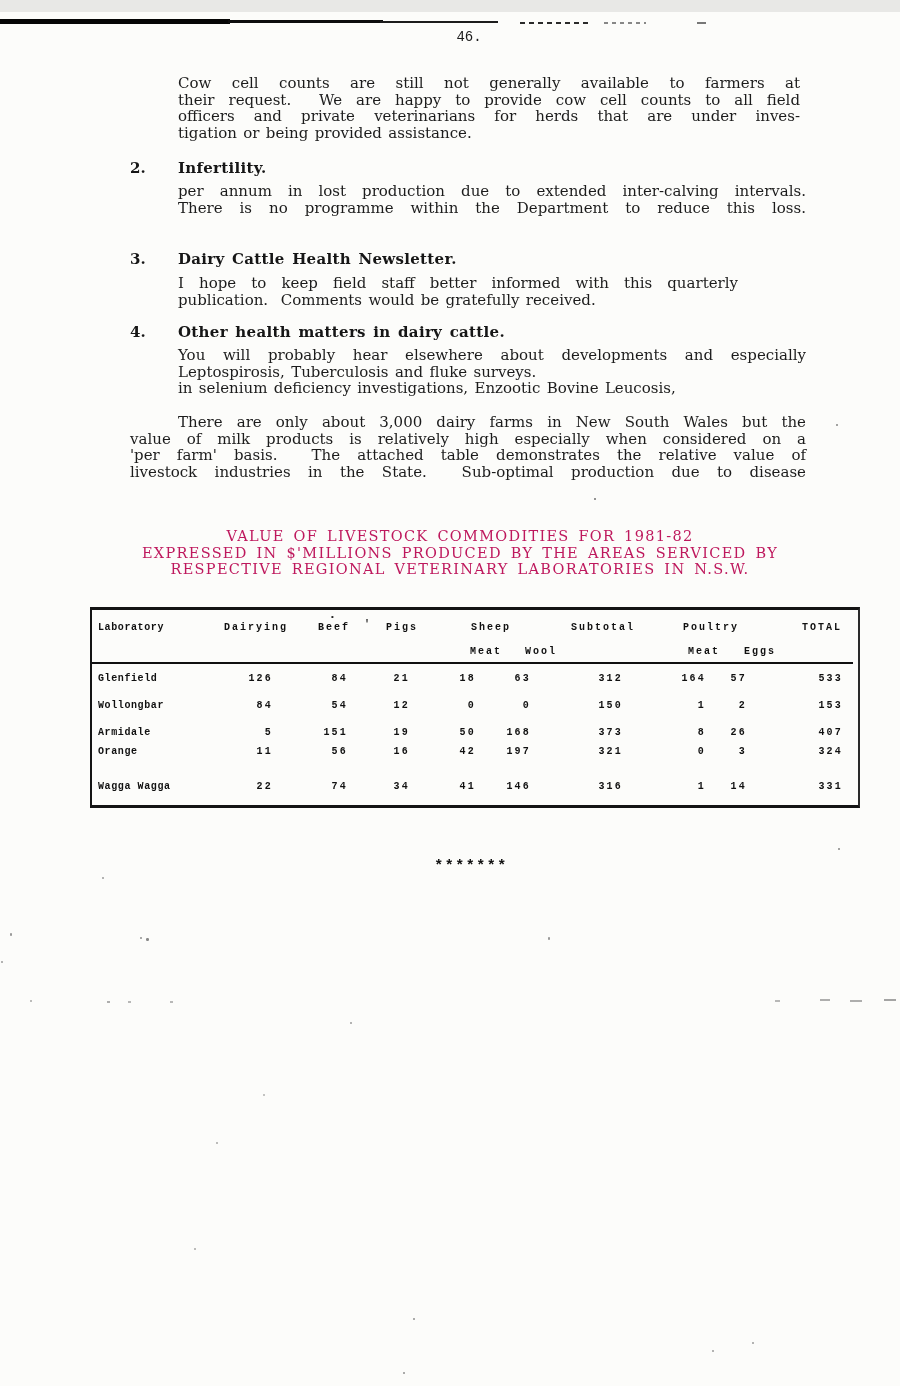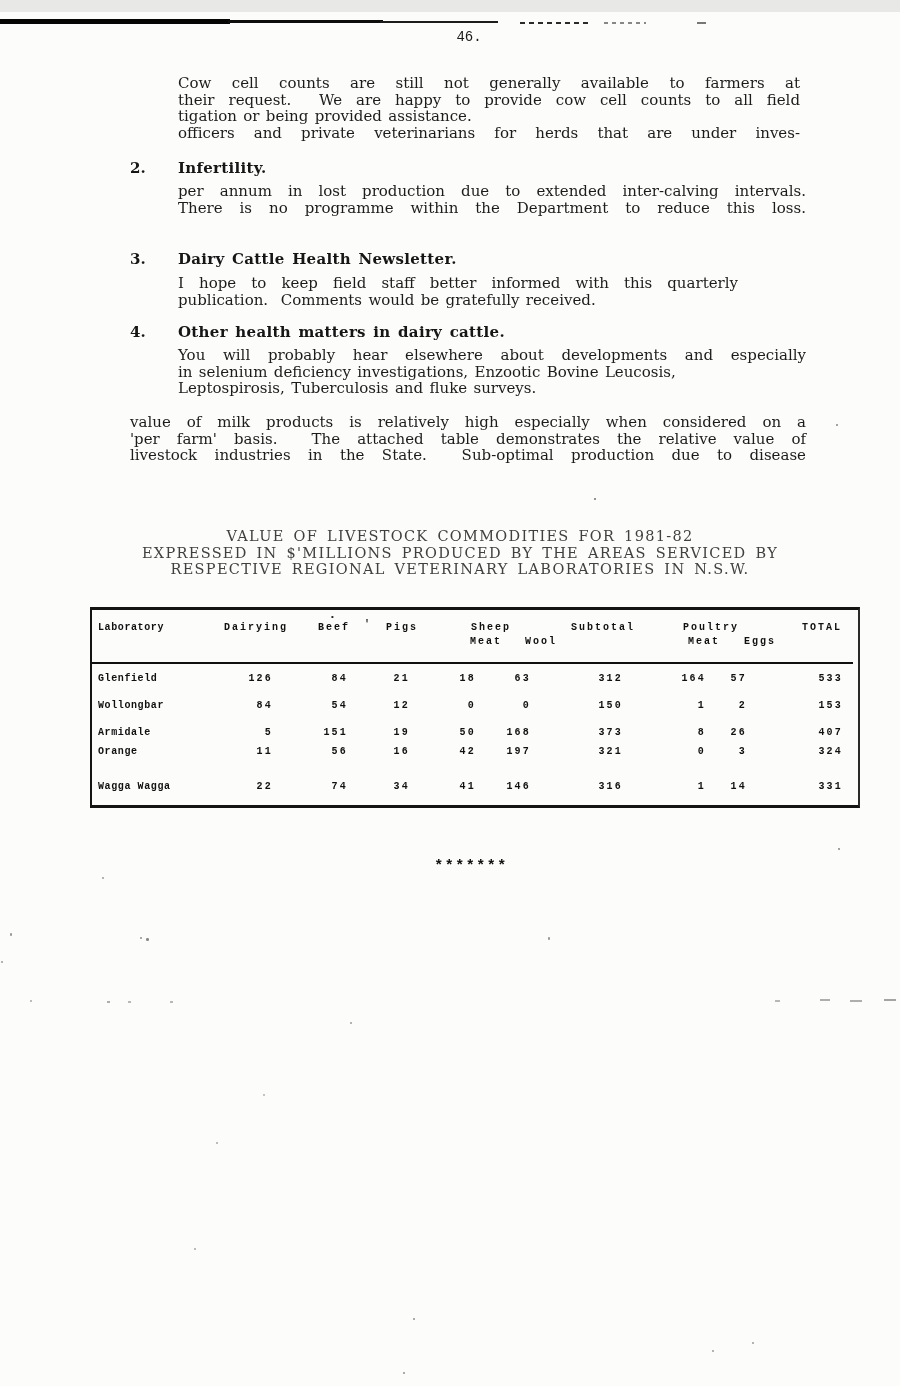--- a/index.html
+++ b/index.html
@@ -30,37 +30,37 @@
   }
   .page-num {
     position:absolute; top:17px; left:0; width:100%; text-align:center;
     padding-left:38px; box-sizing:border-box;
     font-family:"Liberation Mono", monospace; font-size:14px; color:#1b1b1b;
   }
   
   .tbl-heading { position:absolute; left:122px; top:516px; width:676px; }
   .tl {
     font-size:14.5px; line-height:16.5px; letter-spacing:1.3px; word-spacing:3px;
-    text-align:center; white-space:nowrap; color:#404040;
+    text-align:center; white-space:nowrap; color:#be185d;
   }
   
   .tbl {
     position:absolute; left:90px; top:595px; width:770px; height:201px;
     box-sizing:border-box; background:transparent;
     border-top:3px solid #141414; border-bottom:3px solid #141414;
     border-left:2px solid #141414; border-right:2px solid #2a2a2a;
     font-family:"Liberation Mono", monospace; font-weight:bold; color:#101010;
   }
   .tbl .hsep { position:absolute; top:52px; left:0; right:5px; height:2px; background:#101010; }
   .th {
     position:absolute; font-size:10px; letter-spacing:2px; white-space:nowrap;
     transform:translateX(-50%);
   }
   .th.lab { left:6px; transform:none; letter-spacing:0.6px; }
-  .hr1 { top:12px; } .hr2 { top:26px;padding-left:44px; }
+  .hr1 { top:12px; } .hr2 { top:36px;padding-left:44px; }
   .trow { position:absolute; left:0; width:100%; height:14px; }
   .r0{top:63px} .r1{top:90px} .r2{top:117px} .r3{top:136px} .r4{top:171px}
   .row-label { position:absolute; left:6px; top:0; font-size:10px; letter-spacing:0.6px; white-space:nowrap; }
   .cell { position:absolute; top:0; font-size:10px; letter-spacing:2.2px; white-space:nowrap; }
   .c1{right:585px} .c2{right:510px} .c3{right:448px} .c4{right:382px} .c5{right:327px}
   .c6{right:235px} .c7{right:152px} .c8{right:111px} .c9{right:15px}
   .artifact { position:absolute; color:#222; font-family:"Liberation Mono", monospace; }
   
   .footer-mark {
     position:absolute; top:846px; left:0; width:100%; text-align:center;
@@ -79,22 +79,22 @@
   <div class="rule-seg" style="left:380px;top:9px;width:118px;height:2px;background:#1c1c1c;"></div>
   <div class="rule-dash" style="left:520px;top:10px;width:72px;height:2px;background:repeating-linear-gradient(90deg,#2a2a2a 0 5px,transparent 5px 9px);"></div>
   <div class="rule-dash" style="left:604px;top:10px;width:42px;height:2px;background:repeating-linear-gradient(90deg,#555 0 4px,transparent 4px 8px);opacity:.7;"></div>
   <div class="rule-seg" style="left:697px;top:10px;width:9px;height:1.5px;background:#777;"></div>
 
   <div class="page-num">46.</div>
 
   <div class="para" style="left:178px;top:63px;width:622px;">
     <div class="ln j">Cow cell counts are still not generally available to farmers at</div>
     <div class="ln j">their request.  We are happy to provide cow cell counts to all field</div>
+    <div class="ln j">officers and private veterinarians for herds that are under inves-</div>
     <div class="ln">tigation or being provided assistance.</div>
-    <div class="ln j">officers and private veterinarians for herds that are under inves-</div>
   </div>
 
   <div class="sec-head" style="left:130px;top:147px;width:670px;">
     <span class="sec-num">2.</span>
     <span class="sec-title">Infertility.</span>
   </div>
   <div class="para" style="left:178px;top:171px;width:628px;">
     <div class="ln j">per annum in lost production due to extended inter-calving intervals.</div>
     <div class="ln j">There is no programme within the Department to reduce this loss.</div>
   </div>
@@ -107,25 +107,26 @@
     <div class="ln j">I hope to keep field staff better informed with this quarterly</div>
     <div class="ln">publication.  Comments would be gratefully received.</div>
   </div>
 
   <div class="sec-head" style="left:130px;top:311px;width:670px;">
     <span class="sec-num">4.</span>
     <span class="sec-title">Other health matters in dairy cattle.</span>
   </div>
   <div class="para" style="left:178px;top:335px;width:628px;">
     <div class="ln j">You will probably hear elsewhere about developments and especially</div>
+    <div class="ln">Leptospirosis, Tuberculosis and fluke surveys.</div>
     <div class="ln">in selenium deficiency investigations, Enzootic Bovine Leucosis,</div>
-    <div class="ln">Leptospirosis, Tuberculosis and fluke surveys.</div>
   </div>
 
   <div class="para" style="left:130px;top:402px;width:676px;">
+    <div class="ln j ind">There are only about 3,000 dairy farms in New South Wales but the</div>
     <div class="ln j">value of milk products is relatively high especially when considered on a</div>
     <div class="ln j">'per farm' basis.  The attached table demonstrates the relative value of</div>
     <div class="ln j">livestock industries in the State.  Sub-optimal production due to disease</div>
   </div>
 
   <div class="tbl-heading">
     <div class="tl">VALUE OF LIVESTOCK COMMODITIES FOR 1981-82</div>
     <div class="tl">EXPRESSED IN $'MILLIONS PRODUCED BY THE AREAS SERVICED BY</div>
     <div class="tl">RESPECTIVE REGIONAL VETERINARY LABORATORIES IN N.S.W.</div>
   </div>

